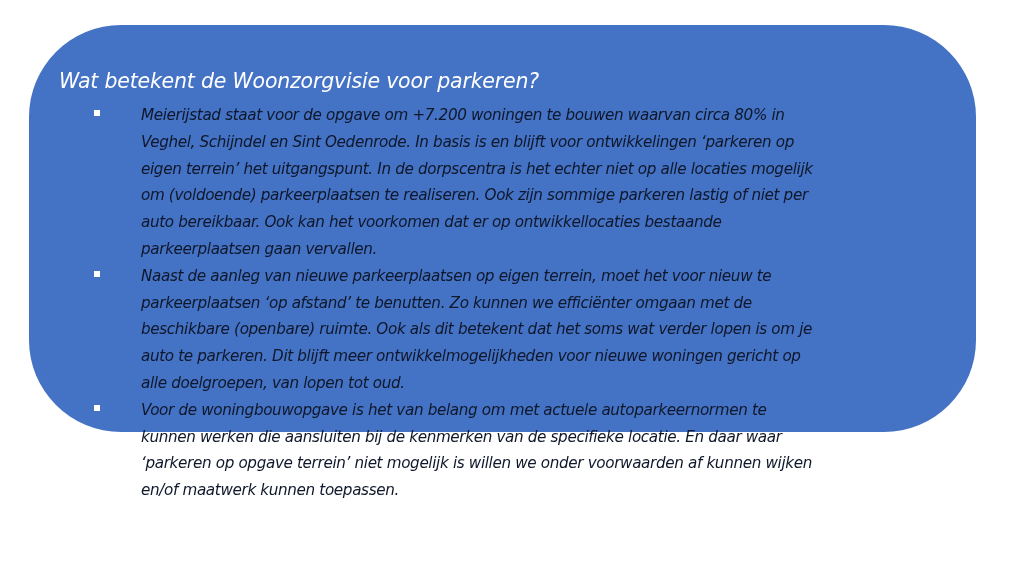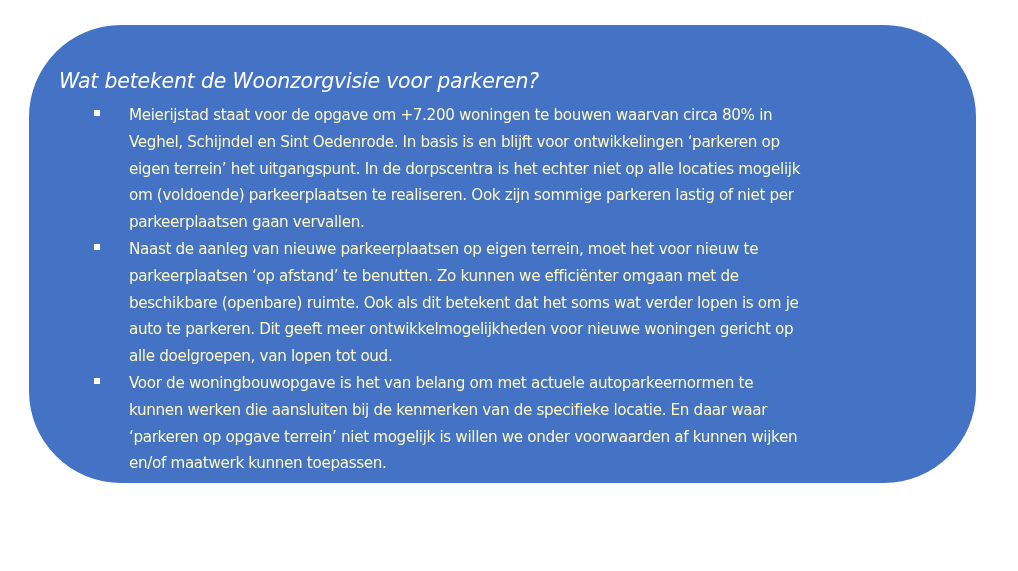--- a/index.html
+++ b/index.html
@@ -8,21 +8,21 @@
       width: 1018px;
       height: 571px;
       background: #ffffff;
       overflow: hidden;
     }
     .box {
       position: absolute;
       left: 29px;
       top: 25px;
       width: 947px;
-      height: 458px;
+      height: 407px;
       background: #4472c4;
       border-radius: 92px;
       box-sizing: border-box;
     }
     .title {
       position: absolute;
       left: 30px;
       top: 44px;
       margin: 0;
       color: #ffffff;
@@ -50,49 +50,52 @@
     .bullet {
       position: absolute;
       left: 65px;
       top: 8px;
       width: 6px;
       height: 6px;
       background: #ffffff;
     }
     .item-line {
       display: block;
-      color: #fef9c3;
+      color: #0f172a;
       font-family: "DejaVu Sans", sans-serif;
+      font-style: italic;
       font-size: 15.2px;
       line-height: 26.8px;
       letter-spacing: -0.35px;
       white-space: nowrap;
+      margin-left: 12px;
     }
   </style>
 </head>
 <body>
 
 <div class="box">
   <h2 class="title">Wat betekent de Woonzorgvisie voor parkeren?</h2>
 
   <ul class="list">
     <li class="item">
       <span class="bullet"></span>
       <span class="item-line">Meierijstad staat voor de opgave om +7.200 woningen te bouwen waarvan circa 80% in</span>
       <span class="item-line">Veghel, Schijndel en Sint Oedenrode. In basis is en blijft voor ontwikkelingen ‘parkeren op</span>
       <span class="item-line">eigen terrein’ het uitgangspunt. In de dorpscentra is het echter niet op alle locaties mogelijk</span>
       <span class="item-line">om (voldoende) parkeerplaatsen te realiseren. Ook zijn sommige parkeren lastig of niet per</span>
+      <span class="item-line">auto bereikbaar. Ook kan het voorkomen dat er op ontwikkellocaties bestaande</span>
       <span class="item-line">parkeerplaatsen gaan vervallen.</span>
     </li>
     <li class="item">
       <span class="bullet"></span>
       <span class="item-line">Naast de aanleg van nieuwe parkeerplaatsen op eigen terrein, moet het voor nieuw te</span>
       <span class="item-line">parkeerplaatsen ‘op afstand’ te benutten. Zo kunnen we efficiënter omgaan met de</span>
       <span class="item-line">beschikbare (openbare) ruimte. Ook als dit betekent dat het soms wat verder lopen is om je</span>
-      <span class="item-line">auto te parkeren. Dit geeft meer ontwikkelmogelijkheden voor nieuwe woningen gericht op</span>
+      <span class="item-line">auto te parkeren. Dit blijft meer ontwikkelmogelijkheden voor nieuwe woningen gericht op</span>
       <span class="item-line">alle doelgroepen, van lopen tot oud.</span>
     </li>
     <li class="item">
       <span class="bullet"></span>
       <span class="item-line">Voor de woningbouwopgave is het van belang om met actuele autoparkeernormen te</span>
       <span class="item-line">kunnen werken die aansluiten bij de kenmerken van de specifieke locatie. En daar waar</span>
       <span class="item-line">‘parkeren op opgave terrein’ niet mogelijk is willen we onder voorwaarden af kunnen wijken</span>
       <span class="item-line">en/of maatwerk kunnen toepassen.</span>
     </li>
   </ul>

